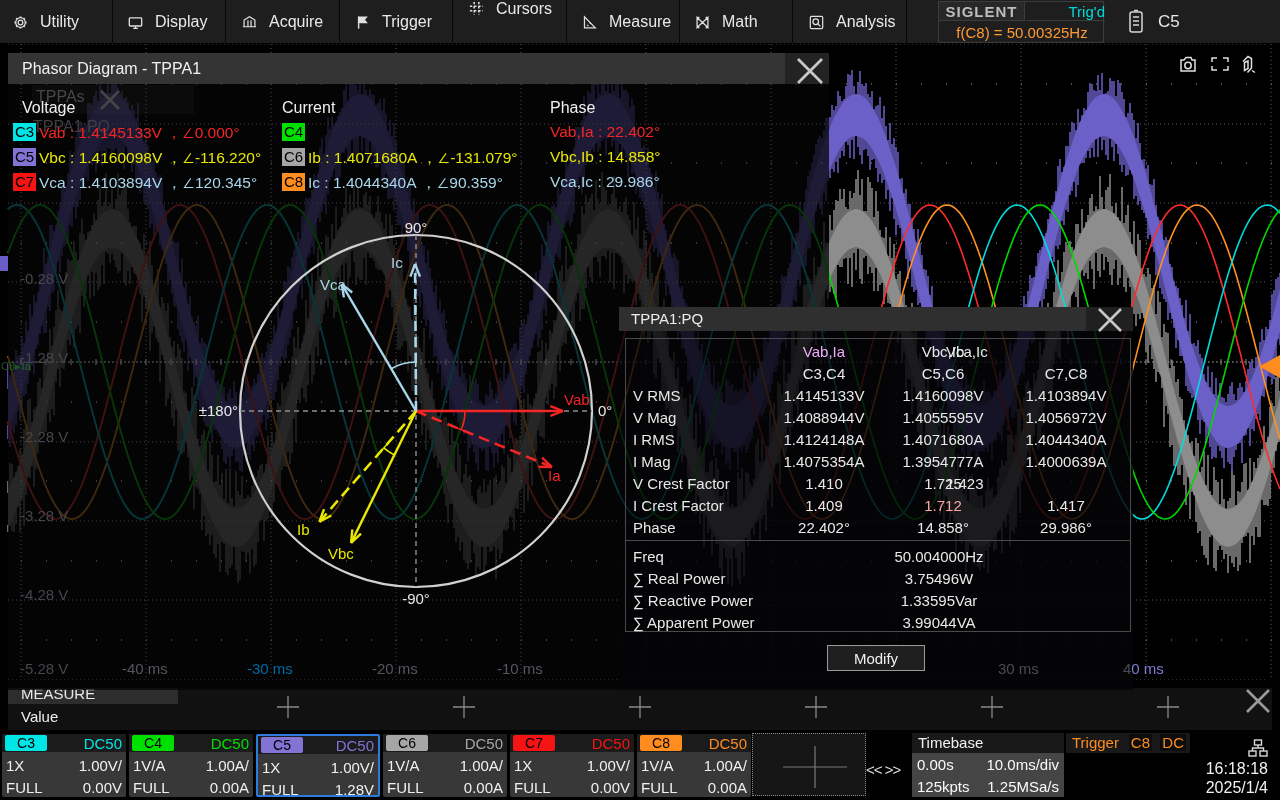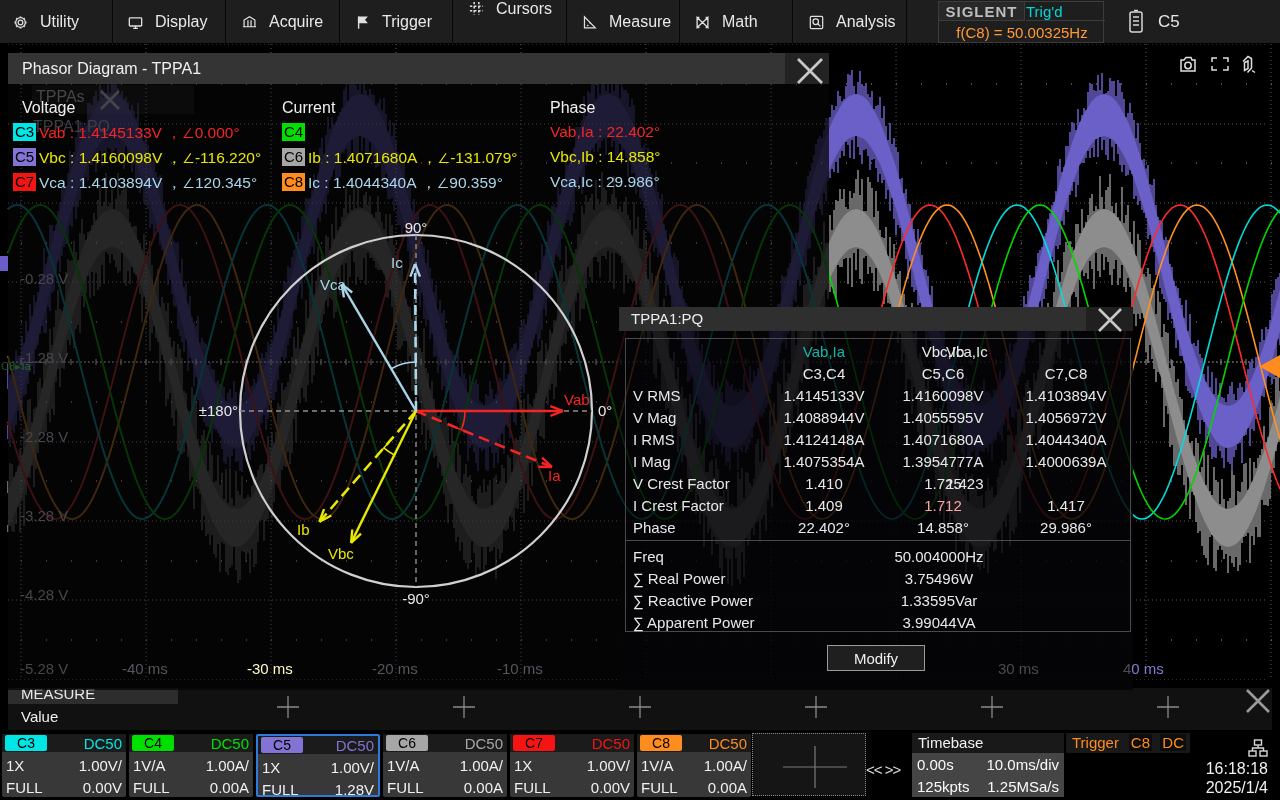--- a/index.html
+++ b/index.html
@@ -16,21 +16,21 @@
     <path d="M8,320V345M8,381V395M10,331V341M10,377V403M12,330V337M12,373V386M14,318V332M14,368V389M16,306V327M16,363V381M18,312V322M18,358V367M20,311V316M20,352V376M22,292V311M22,347V367M24,299V304M24,340V352M26,277V298M26,334V350M28,287V292M28,328V340M30,260V285M30,321V328M32,272V278M32,314V322M34,251V271M34,307V330M36,258V263M36,299V305M38,248V256M38,292V301M40,234V248M40,284V290M42,231V240M42,276V282M44,204V233M44,269V289M46,220V225M46,261V289M48,213V217M48,253V263M50,181V209M50,245V267M52,181V201M52,237V249M54,187V193M54,229V247M56,181V185M56,221V228M58,167V178M58,214V217M60,159V170M60,206V228M62,143V162M62,198V212M64,137V155M64,191V203M66,142V147M66,183V200M68,129V140M68,176V197M70,107V133M70,169V181M72,111V126M72,162V183M74,108V120M74,156V163M76,93V114M76,150V175M78,86V107M78,143V163M80,77V102M80,138V156M82,78V96M82,132V144M84,82V91M84,127V144M86,81V86M86,122V133M88,59V81M88,117V137M90,59V77M90,113V120M92,61V73M92,109V121M94,52V69M94,105V116M96,47V66M96,102V128M98,57V63M98,99V117M100,38V60M100,96V107M102,45V58M102,94V122M104,53V56M104,92V107M106,49V55M106,91V113M108,27V54M108,90V104M110,49V53M110,89V105M112,38V53M112,89V109M114,39V53M114,89V107M116,30V54M116,90V104M118,44V55M118,91V118M120,50V56M120,92V111M122,47V58M122,94V115M124,55V60M124,96V125M126,53V63M126,99V102M128,58V66M128,102V113M130,66V69M130,105V116M132,61V73M132,109V128M134,67V77M134,113V120M136,74V81M136,117V138M138,59V86M138,122V136M140,84V91M140,127V149M142,85V96M142,132V138M144,97V102M144,138V159M146,85V107M146,143V161M148,101V114M148,150V165M150,113V120M150,156V184M152,117V126M152,162V180M154,110V133M154,169V192M156,128V140M156,176V185M158,133V147M158,183V188M160,131V155M160,191V201M162,138V162M162,198V206M164,160V170M164,206V213M166,166V178M166,214V220M168,182V185M168,221V241M170,185V193M170,229V236M172,193V201M172,237V250M174,197V209M174,245V262M176,199V217M176,253V263M178,198V225M178,261V285M180,229V233M180,269V292M182,215V240M182,276V298M184,243V248M184,284V308M186,238V256M186,292V295M188,260V263M188,299V327M190,252V271M190,307V314M192,273V278M192,314V319M194,278V285M194,321V342M196,282V292M196,328V333M198,272V298M198,334V356M200,299V304M200,340V366M202,294V311M202,347V368M204,298V316M204,352V378M206,300V322M206,358V382M208,321V327M208,363V383M210,318V332M210,368V389M212,325V337M212,373V398M214,326V341M214,377V385M216,338V345M216,381V386M218,336V349M218,385V389M220,340V352M220,388V393M222,342V355M222,391V405M224,343V358M224,394V418M226,357V360M226,396V420M228,349V362M228,398V413M230,345V363M230,399V423M232,354V364M232,400V412M234,337V365M234,401V405M236,348V365M236,401V418M238,362V365M238,401V417M240,345V364M240,400V427M242,354V363M242,399V428M244,348V362M244,398V411M246,334V360M246,396V399M248,338V358M248,394V411M250,346V355M250,391V416M252,342V352M252,388V401M254,335V349M254,385V407M256,339V345M256,381V393M258,330V341M258,377V392M260,314V337M260,373V381M262,309V332M262,368V379M264,314V327M264,363V371M266,308V322M266,358V386M268,298V316M268,352V375M270,301V311M270,347V355M272,296V304M272,340V356M274,281V298M274,334V356M276,288V292M276,328V348M278,260V285M278,321V336M280,274V278M280,314V322M282,267V271M282,307V313M284,237V263M284,299V316M286,238V256M286,292V314M288,222V248M288,284V301M290,224V240M290,276V294M292,213V233M292,269V285M294,206V225M294,261V267M296,199V217M296,253V265M298,188V209M298,245V249M300,195V201M300,237V240M302,172V193M302,229V255M304,167V185M304,221V231M306,154V178M306,214V236M308,155V170M308,206V213M310,154V162M310,198V210M312,146V155M312,191V203M314,130V147M314,183V210M316,137V140M316,176V192M318,130V133M318,169V174M320,104V126M320,162V178M322,94V120M322,156V168M324,110V114M324,150V160M326,91V107M326,143V170M328,73V102M328,138V150M330,85V96M330,132V136M332,73V91M332,127V133M334,80V86M334,122V125M336,78V81M336,117V136M338,72V77M338,113V140M340,68V73M340,109V133M342,64V69M342,105V108M344,46V66M344,102V109M346,42V63M346,99V105M348,57V60M348,96V118M350,38V58M350,94V118M352,36V56M352,92V96M354,38V55M354,91V110M356,41V54M356,90V117M358,46V53M358,89V117M360,33V53M360,89V92M362,50V53M362,89V107M364,31V54M364,90V94M366,46V55M366,91V111M368,51V56M368,92V117M370,45V58M370,94V98M372,50V60M372,96V112M374,51V63M374,99V117M376,61V66M376,102V124M378,59V69M378,105V123M380,55V73M380,109V120M382,66V77M382,113V135M384,54V81M384,117V139M386,70V86M386,122V130M388,87V91M388,127V155M390,76V96M390,132V155M392,92V102M392,138V154M394,79V107M394,143V167M396,97V114M396,150V158M398,108V120M398,156V181M400,116V126M400,162V181M402,117V133M402,169V195M404,118V140M404,176V184M406,144V147M406,183V191M408,143V155M408,191V207M410,139V162M410,198V224M412,166V170M412,206V229M414,155V178M414,214V238M416,170V185M416,221V229M418,169V193M418,229V252M420,182V201M420,237V263M422,199V209M422,245V249M424,202V217M424,253V275M426,219V225M426,261V282M428,206V233M428,269V276M430,224V240M430,276V295M432,235V248M432,284V290M434,248V256M434,292V313M436,241V263M436,299V312M438,266V271M438,307V329M440,256V278M440,314V321M442,269V285M442,321V346M444,266V292M444,328V342M446,285V298M446,334V350M448,299V304M448,340V347M450,305V311M450,347V366M452,307V316M452,352V368M454,311V322M454,358V372M456,322V327M456,363V367M458,303V332M458,368V379M460,333V337M460,373V390M462,319V341M462,377V383M464,329V345M464,381V391M466,335V349M466,385V388M468,349V352M468,388V417M470,331V355M470,391V404M472,342V358M472,394V401M474,338V360M474,396V408M476,335V362M476,398V419M478,340V363M478,399V427M480,357V364M480,400V404M482,359V365M482,401V407M484,361V365M484,401V405M486,350V365M486,401V426M488,352V364M488,400V427M490,337V363M490,399V403M492,345V362M492,398V409M494,355V360M494,396V424M496,350V358M496,394V409M498,338V355M498,391V419M500,334V352M500,388V399M502,337V349M502,385V390M504,318V345M504,381V410M506,335V341M506,377V381M508,330V337M508,373V383M510,307V332M510,368V394M512,304V327M512,363V367M514,300V322M514,358V378M516,299V316M516,352V381M518,307V311M518,347V352M520,283V304M520,340V367M522,279V298M522,334V343M524,275V292M524,328V349M526,280V285M526,321V330M528,270V278M528,314V318M530,257V271M530,307V312M532,256V263M532,299V304M534,237V256M534,292V295M536,228V248M536,284V290M538,237V240M538,276V303M540,226V233M540,269V295M542,200V225M542,261V286M544,212V217M544,253V265M546,205V209M546,245V272M548,177V201M548,237V254M550,181V193M550,229V239M552,162V185M552,221V234M554,160V178M554,214V219M556,163V170M556,206V210M558,143V162M558,198V213M560,150V155M560,191V216M562,140V147M562,183V195M564,135V140M564,176V184M566,110V133M566,169V179M568,121V126M568,162V176M570,111V120M570,156V182M572,109V114M572,150V178M574,104V107M574,143V169M576,83V102M576,138V144M578,83V96M578,132V140M580,83V91M580,127V133M582,76V86M582,122V150M584,52V81M584,117V143M586,72V77M586,113V121M588,47V73M588,109V112M590,49V69M590,105V113M592,37V66M592,102V105M594,40V63M594,99V108M596,55V60M596,96V99M598,35V58M598,94V108M600,50V56M600,92V104M602,29V55M602,91V97M604,38V54M604,90V95M606,47V53M606,89V111M608,33V53M608,89V95M610,49V53M610,89V93M612,37V54M612,90V103M614,47V55M614,91V97M616,39V56M616,92V112M618,35V58M618,94V110M620,54V60M620,96V100M622,42V63M622,99V110M624,46V66M624,102V105M626,46V69M626,105V114M628,49V73M628,109V133M630,63V77M630,113V116M632,55V81M632,117V130M634,61V86M634,122V129M636,85V91M636,127V150M638,86V96M638,132V137M640,91V102M640,138V154M642,104V107M642,143V157M644,101V114M644,150V164M646,115V120M646,156V176M648,104V126M648,162V187M650,124V133M650,169V189M652,130V140M652,176V197M654,144V147M654,183V208M656,127V155M656,191V204M658,148V162M658,198V213M660,155V170M660,206V209M662,150V178M662,214V220M664,180V185M664,221V226M666,186V193M666,229V252M668,198V201M668,237V241M670,190V209M670,245V251M672,214V217M672,253V269M674,209V225M674,261V275M676,213V233M676,269V273M678,216V240M678,276V296M680,245V248M680,284V289M682,242V256M682,292V305M684,255V263M684,299V304M686,259V271M686,307V311M688,262V278M688,314V338M690,280V285M690,321V336M692,271V292M692,328V333M694,275V298M694,334V361M696,294V304M696,340V352M698,287V311M698,347V361M700,306V316M700,352V380M702,300V322M702,358V367M704,320V327M704,363V373M706,321V332M706,368V397M708,314V337M708,373V399M710,318V341M710,377V401M712,342V345M712,381V395M714,321V349M714,385V412M716,345V352M716,388V400M718,338V355M718,391V401M720,343V358M720,394V398M722,348V360M722,396V410M724,359V362M724,398V403M726,335V363M726,399V421M728,337V364M728,400V418M730,342V365M730,401V426M732,340V365M732,401V404M734,347V365M734,401V408M736,345V364M736,400V408M738,348V363M738,399V426M740,345V362M740,398V405M742,346V360M742,396V408M744,330V358M744,394V402M746,347V355M746,391V409M748,348V352M748,388V405M750,322V349M750,385V399M752,338V345M752,381V394M754,327V341M754,377V383M756,332V337M756,373V378M758,324V332M758,368V379M760,319V327M760,363V371M762,318V322M762,358V373M764,293V316M764,352V369M766,295V311M766,347V364M768,298V304M768,340V360M770,286V298M770,334V349M772,275V292M772,328V340M774,276V285M774,321V328M776,271V278M776,314V328M778,260V271M778,307V322M780,260V263M780,299V309M782,231V256M782,292V299M784,233V248M784,284V297M786,232V240M786,276V305M788,224V233M788,269V290M790,219V225M790,261V265M792,192V217M792,253V265M794,205V209M794,245V256M796,189V201M796,237V258M798,189V193M798,229V236M800,158V185M800,221V242M802,172V178M802,214V223M804,160V170M804,206V225M806,145V162M806,198V222M808,132V155M808,191V205M810,127V147M810,183V204M812,119V140M812,176V189M814,111V133M814,169V189M816,100V126M816,162V167M818,95V120M818,156V159M820,92V114M820,150V165M822,94V107M822,143V171M824,86V102M824,138V149M826,74V96M826,132V157M828,74V91M828,127V137M830,73V86M830,122V134M832,61V81M832,117V125M834,66V77M834,113V128M836,62V73M836,109V118M838,47V69M838,105V129M840,52V66M840,102V114M842,57V63M842,99V107M844,55V60M844,96V112M846,42V58M846,94V98M848,30V56M848,92V101M850,31V55M850,91V114M852,26V54M852,90V96M854,42V53M854,89V115M856,50V53M856,89V92M858,38V53M858,89V103M860,27V54M860,90V111M862,40V55M862,91V120M864,42V56M864,92V106M866,39V58M866,94V105M868,50V60M868,96V112M870,53V63M870,99V126M872,47V66M872,102V116M874,65V69M874,105V115M876,62V73M876,109V124M878,61V77M878,113V138M880,53V81M880,117V130M882,74V86M882,122V139M884,62V91M884,127V136M886,82V96M886,132V155M888,96V102M888,138V146M890,79V107M890,143V167M892,100V114M892,150V154M894,94V120M894,156V175M896,103V126M896,162V191M898,108V133M898,169V181M900,135V140M900,176V184M902,134V147M902,183V197M904,149V155M904,191V197M906,145V162M906,198V215M908,160V170M908,206V235M910,160V178M910,214V217M912,174V185M912,221V243M914,185V193M914,229V248M916,198V201M916,237V246M918,185V209M918,245V261M920,199V217M920,253V259M922,211V225M922,261V276M924,225V233M924,269V286M926,226V240M926,276V305M928,232V248M928,284V295M930,251V256M930,292V297M932,242V263M932,299V304M934,266V271M934,307V312M936,264V278M936,314V337M938,268V285M938,321V343M940,288V292M940,328V331M942,277V298M942,334V343M944,285V304M944,340V350M946,305V311M946,347V354M948,312V316M948,352V378M950,306V322M950,358V368M952,315V327M952,363V374M954,329V332M954,368V394M956,321V337M956,373V401M958,329V341M958,377V394M960,338V345M960,381V385M962,322V349M962,385V409M964,344V352M964,388V414M966,332V355M966,391V400M968,341V358M968,394V422M970,347V360M970,396V423M972,355V362M972,398V408M974,343V363M974,399V406M976,356V364M976,400V425M978,352V365M978,401V423M980,358V365M980,401V407M982,355V365M982,401V407M984,336V364M984,400V408M986,348V363M986,399V404M988,347V362M988,398V408M990,349V360M990,396V400M992,353V358M992,394V417M994,346V355M994,391V398M996,346V352M996,388V396M998,342V349M998,385V388M1000,327V345M1000,381V391M1002,336V341M1002,377V397M1004,333V337M1004,373V381M1006,309V332M1006,368V373M1008,315V327M1008,363V387M1010,299V322M1010,358V363M1012,307V316M1012,352V373M1014,300V311M1014,347V374M1016,298V304M1016,340V368M1018,284V298M1018,334V341M1020,279V292M1020,328V332M1022,265V285M1022,321V328M1024,252V278M1024,314V330M1026,260V271M1026,307V314M1028,247V263M1028,299V306M1030,231V256M1030,292V296M1032,234V248M1032,284V299M1034,233V240M1034,276V298M1036,222V233M1036,269V287M1038,209V225M1038,261V269M1040,206V217M1040,253V257M1042,203V209M1042,245V269M1044,192V201M1044,237V255M1046,189V193M1046,229V245M1048,175V185M1048,221V235M1050,169V178M1050,214V217M1052,161V170M1052,206V213M1054,158V162M1054,198V218M1056,147V155M1056,191V202M1058,122V147M1058,183V205M1060,115V140M1060,176V201M1062,128V133M1062,169V177M1064,123V126M1064,162V181M1066,102V120M1066,156V166M1068,102V114M1068,150V168M1070,88V107M1070,143V151M1072,78V102M1072,138V147M1074,79V96M1074,132V138M1076,86V91M1076,127V153M1078,65V86M1078,122V141M1080,78V81M1080,117V120M1082,71V77M1082,113V119M1084,64V73M1084,109V119M1086,66V69M1086,105V114M1088,48V66M1088,102V107M1090,39V63M1090,99V114M1092,40V60M1092,96V104M1094,46V58M1094,94V113M1096,47V56M1096,92V95M1098,31V55M1098,91V113M1100,46V54M1100,90V93M1102,29V53M1102,89V106M1104,50V53M1104,89V96M1106,49V53M1106,89V111M1108,47V54M1108,90V116M1110,34V55M1110,91V95M1112,37V56M1112,92V103M1114,37V58M1114,94V117M1116,52V60M1116,96V100M1118,36V63M1118,99V110M1120,39V66M1120,102V121M1122,48V69M1122,105V128M1124,55V73M1124,109V121M1126,73V77M1126,113V132M1128,69V81M1128,117V131M1130,59V86M1130,122V126M1132,69V91M1132,127V130M1134,76V96M1134,132V155M1136,94V102M1136,138V152M1138,79V107M1138,143V161M1140,99V114M1140,150V157M1142,116V120M1142,156V166M1144,115V126M1144,162V169M1146,125V133M1146,169V174M1148,121V140M1148,176V195M1150,140V147M1150,183V191M1152,141V155M1152,191V203M1154,135V162M1154,198V208M1156,161V170M1156,206V231M1158,173V178M1158,214V229M1160,176V185M1160,221V244M1162,178V193M1162,229V250M1164,196V201M1164,237V255M1166,193V209M1166,245V258M1168,196V217M1168,253V276M1170,220V225M1170,261V269M1172,223V233M1172,269V275M1174,237V240M1174,276V284M1176,242V248M1176,284V304M1178,244V256M1178,292V296M1180,254V263M1180,299V312M1182,261V271M1182,307V312M1184,274V278M1184,314V317M1186,256V285M1186,321V342M1188,287V292M1188,328V347M1190,270V298M1190,334V349M1192,300V304M1192,340V354M1194,299V311M1194,347V353M1196,302V316M1196,352V356M1198,296V322M1198,358V376M1200,310V327M1200,363V390M1202,314V332M1202,368V376M1204,330V337M1204,373V378M1206,338V341M1206,377V399M1208,322V345M1208,381V390M1210,343V349M1210,385V403M1212,328V352M1212,388V415M1214,350V355M1214,391V413M1216,334V358M1216,394V414M1218,351V360M1218,396V402M1220,339V362M1220,398V407M1222,353V363M1222,399V414M1224,354V364M1224,400V424M1226,358V365M1226,401V404M1228,350V365M1228,401V418M1230,342V365M1230,401V420M1232,338V364M1232,400V427M1234,350V363M1234,399V413M1236,356V362M1236,398V406M1238,344V360M1238,396V400M1240,339V358M1240,394V399M1242,343V355M1242,391V419M1244,348V352M1244,388V392M1246,337V349M1246,385V391M1248,325V345M1248,381V384M1250,318V341M1250,377V402M1252,315V337M1252,373V385M1254,324V332M1254,368V387M1256,313V327M1256,363V375M1258,313V322M1258,358V370M1260,298V316M1260,352V376M1262,285V311M1262,347V352M1264,296V304M1264,340V353M1266,283V298M1266,334V344M1268,285V292M1268,328V332M1270,276V285M1270,321V333M1272,250V278M1272,314V340M1274,246V271M1274,307V335M1276,235V263M1276,299V316M1278,233V256M1278,292V295M1280,229V248M1280,284V301" stroke="#5a50a6" stroke-width="1.8" fill="none"></path>
     <path d="M8,342 L12,334 L16,324 L20,313 L24,301 L28,289 L32,275 L36,260 L40,245 L44,230 L48,214 L52,198 L56,182 L60,167 L64,152 L68,137 L72,123 L76,111 L80,99 L84,88 L88,78 L92,70 L96,63 L100,57 L104,53 L108,51 L112,50 L116,51 L120,53 L124,57 L128,63 L132,70 L136,78 L140,88 L144,99 L148,111 L152,123 L156,137 L160,152 L164,167 L168,182 L172,198 L176,214 L180,230 L184,245 L188,260 L192,275 L196,289 L200,301 L204,313 L208,324 L212,334 L216,342 L220,349 L224,355 L228,359 L232,361 L236,362 L240,361 L244,359 L248,355 L252,349 L256,342 L260,334 L264,324 L268,313 L272,301 L276,289 L280,275 L284,260 L288,245 L292,230 L296,214 L300,198 L304,182 L308,167 L312,152 L316,137 L320,123 L324,111 L328,99 L332,88 L336,78 L340,70 L344,63 L348,57 L352,53 L356,51 L360,50 L364,51 L368,53 L372,57 L376,63 L380,70 L384,78 L388,88 L392,99 L396,111 L400,123 L404,137 L408,152 L412,167 L416,182 L420,198 L424,214 L428,230 L432,245 L436,260 L440,275 L444,289 L448,301 L452,313 L456,324 L460,334 L464,342 L468,349 L472,355 L476,359 L480,361 L484,362 L488,361 L492,359 L496,355 L500,349 L504,342 L508,334 L512,324 L516,313 L520,301 L524,289 L528,275 L532,260 L536,245 L540,230 L544,214 L548,198 L552,182 L556,167 L560,152 L564,137 L568,123 L572,111 L576,99 L580,88 L584,78 L588,70 L592,63 L596,57 L600,53 L604,51 L608,50 L612,51 L616,53 L620,57 L624,63 L628,70 L632,78 L636,88 L640,99 L644,111 L648,123 L652,137 L656,152 L660,167 L664,182 L668,198 L672,214 L676,230 L680,245 L684,260 L688,275 L692,289 L696,301 L700,313 L704,324 L708,334 L712,342 L716,349 L720,355 L724,359 L728,361 L732,362 L736,361 L740,359 L744,355 L748,349 L752,342 L756,334 L760,324 L764,313 L768,301 L772,289 L776,275 L780,260 L784,245 L788,230 L792,214 L796,198 L800,182 L804,167 L808,152 L812,137 L816,123 L820,111 L824,99 L828,88 L832,78 L836,70 L840,63 L844,57 L848,53 L852,51 L856,50 L860,51 L864,53 L868,57 L872,63 L876,70 L880,78 L884,88 L888,99 L892,111 L896,123 L900,137 L904,152 L908,167 L912,182 L916,198 L920,214 L924,230 L928,245 L932,260 L936,275 L940,289 L944,301 L948,313 L952,324 L956,334 L960,342 L964,349 L968,355 L972,359 L976,361 L980,362 L984,361 L988,359 L992,355 L996,349 L1000,342 L1004,334 L1008,324 L1012,313 L1016,301 L1020,289 L1024,275 L1028,260 L1032,245 L1036,230 L1040,214 L1044,198 L1048,182 L1052,167 L1056,152 L1060,137 L1064,123 L1068,111 L1072,99 L1076,88 L1080,78 L1084,70 L1088,63 L1092,57 L1096,53 L1100,51 L1104,50 L1108,51 L1112,53 L1116,57 L1120,63 L1124,70 L1128,78 L1132,88 L1136,99 L1140,111 L1144,123 L1148,137 L1152,152 L1156,167 L1160,182 L1164,198 L1168,214 L1172,230 L1176,245 L1180,260 L1184,275 L1188,289 L1192,301 L1196,313 L1200,324 L1204,334 L1208,342 L1212,349 L1216,355 L1220,359 L1224,361 L1228,362 L1232,361 L1236,359 L1240,355 L1244,349 L1248,342 L1252,334 L1256,324 L1260,313 L1264,301 L1268,289 L1272,275 L1276,260 L1280,245 L1280,287 L1276,302 L1272,317 L1268,331 L1264,343 L1260,355 L1256,366 L1252,376 L1248,384 L1244,391 L1240,397 L1236,401 L1232,403 L1228,404 L1224,403 L1220,401 L1216,397 L1212,391 L1208,384 L1204,376 L1200,366 L1196,355 L1192,343 L1188,331 L1184,317 L1180,302 L1176,287 L1172,272 L1168,256 L1164,240 L1160,224 L1156,209 L1152,194 L1148,179 L1144,165 L1140,153 L1136,141 L1132,130 L1128,120 L1124,112 L1120,105 L1116,99 L1112,95 L1108,93 L1104,92 L1100,93 L1096,95 L1092,99 L1088,105 L1084,112 L1080,120 L1076,130 L1072,141 L1068,153 L1064,165 L1060,179 L1056,194 L1052,209 L1048,224 L1044,240 L1040,256 L1036,272 L1032,287 L1028,302 L1024,317 L1020,331 L1016,343 L1012,355 L1008,366 L1004,376 L1000,384 L996,391 L992,397 L988,401 L984,403 L980,404 L976,403 L972,401 L968,397 L964,391 L960,384 L956,376 L952,366 L948,355 L944,343 L940,331 L936,317 L932,302 L928,287 L924,272 L920,256 L916,240 L912,224 L908,209 L904,194 L900,179 L896,165 L892,153 L888,141 L884,130 L880,120 L876,112 L872,105 L868,99 L864,95 L860,93 L856,92 L852,93 L848,95 L844,99 L840,105 L836,112 L832,120 L828,130 L824,141 L820,153 L816,165 L812,179 L808,194 L804,209 L800,224 L796,240 L792,256 L788,272 L784,287 L780,302 L776,317 L772,331 L768,343 L764,355 L760,366 L756,376 L752,384 L748,391 L744,397 L740,401 L736,403 L732,404 L728,403 L724,401 L720,397 L716,391 L712,384 L708,376 L704,366 L700,355 L696,343 L692,331 L688,317 L684,302 L680,287 L676,272 L672,256 L668,240 L664,224 L660,209 L656,194 L652,179 L648,165 L644,153 L640,141 L636,130 L632,120 L628,112 L624,105 L620,99 L616,95 L612,93 L608,92 L604,93 L600,95 L596,99 L592,105 L588,112 L584,120 L580,130 L576,141 L572,153 L568,165 L564,179 L560,194 L556,209 L552,224 L548,240 L544,256 L540,272 L536,287 L532,302 L528,317 L524,331 L520,343 L516,355 L512,366 L508,376 L504,384 L500,391 L496,397 L492,401 L488,403 L484,404 L480,403 L476,401 L472,397 L468,391 L464,384 L460,376 L456,366 L452,355 L448,343 L444,331 L440,317 L436,302 L432,287 L428,272 L424,256 L420,240 L416,224 L412,209 L408,194 L404,179 L400,165 L396,153 L392,141 L388,130 L384,120 L380,112 L376,105 L372,99 L368,95 L364,93 L360,92 L356,93 L352,95 L348,99 L344,105 L340,112 L336,120 L332,130 L328,141 L324,153 L320,165 L316,179 L312,194 L308,209 L304,224 L300,240 L296,256 L292,272 L288,287 L284,302 L280,317 L276,331 L272,343 L268,355 L264,366 L260,376 L256,384 L252,391 L248,397 L244,401 L240,403 L236,404 L232,403 L228,401 L224,397 L220,391 L216,384 L212,376 L208,366 L204,355 L200,343 L196,331 L192,317 L188,302 L184,287 L180,272 L176,256 L172,240 L168,224 L164,209 L160,194 L156,179 L152,165 L148,153 L144,141 L140,130 L136,120 L132,112 L128,105 L124,99 L120,95 L116,93 L112,92 L108,93 L104,95 L100,99 L96,105 L92,112 L88,120 L84,130 L80,141 L76,153 L72,165 L68,179 L64,194 L60,209 L56,224 L52,240 L48,256 L44,272 L40,287 L36,302 L32,317 L28,331 L24,343 L20,355 L16,366 L12,376 L8,384Z" fill="#6b5fc8"></path>
     <path d="M8,377.6 L11,388.4 L14,398.8 L17,408.7 L20,418.1 L23,426.9 L26,435.1 L29,442.7 L32,449.5 L35,455.6 L38,460.9 L41,465.4 L44,469.0 L47,471.8 L50,473.8 L53,474.8 L56,475.0 L59,474.2 L62,472.6 L65,470.1 L68,466.7 L71,462.5 L74,457.4 L77,451.6 L80,445.0 L83,437.7 L86,429.7 L89,421.1 L92,411.9 L95,402.1 L98,391.9 L101,381.3 L104,370.3 L107,359.0 L110,347.4 L113,335.7 L116,323.9 L119,312.1 L122,300.3 L125,288.6 L128,277.0 L131,265.7 L134,254.7 L137,244.1 L140,233.9 L143,224.1 L146,214.9 L149,206.3 L152,198.3 L155,191.0 L158,184.4 L161,178.6 L164,173.5 L167,169.3 L170,165.9 L173,163.4 L176,161.8 L179,161.0 L182,161.2 L185,162.2 L188,164.2 L191,167.0 L194,170.6 L197,175.1 L200,180.4 L203,186.5 L206,193.3 L209,200.9 L212,209.1 L215,217.9 L218,227.3 L221,237.2 L224,247.6 L227,258.4 L230,269.5 L233,280.9 L236,292.5 L239,304.2 L242,316.0 L245,327.9 L248,339.6 L251,351.3 L254,362.7 L257,374.0 L260,384.8 L263,395.4 L266,405.4 L269,415.0 L272,424.0 L275,432.4 L278,440.2 L281,447.3 L284,453.6 L287,459.2 L290,464.0 L293,467.9 L296,471.0 L299,473.2 L302,474.6 L305,475.0 L308,474.6 L311,473.2 L314,471.0 L317,467.9 L320,464.0 L323,459.2 L326,453.6 L329,447.3 L332,440.2 L335,432.4 L338,424.0 L341,415.0 L344,405.4 L347,395.4 L350,384.8 L353,374.0 L356,362.7 L359,351.3 L362,339.6 L365,327.9 L368,316.0 L371,304.2 L374,292.5 L377,280.9 L380,269.5 L383,258.4 L386,247.6 L389,237.2 L392,227.3 L395,217.9 L398,209.1 L401,200.9 L404,193.3 L407,186.5 L410,180.4 L413,175.1 L416,170.6 L419,167.0 L422,164.2 L425,162.2 L428,161.2 L431,161.0 L434,161.8 L437,163.4 L440,165.9 L443,169.3 L446,173.5 L449,178.6 L452,184.4 L455,191.0 L458,198.3 L461,206.3 L464,214.9 L467,224.1 L470,233.9 L473,244.1 L476,254.7 L479,265.7 L482,277.0 L485,288.6 L488,300.3 L491,312.1 L494,323.9 L497,335.7 L500,347.4 L503,359.0 L506,370.3 L509,381.3 L512,391.9 L515,402.1 L518,411.9 L521,421.1 L524,429.7 L527,437.7 L530,445.0 L533,451.6 L536,457.4 L539,462.5 L542,466.7 L545,470.1 L548,472.6 L551,474.2 L554,475.0 L557,474.8 L560,473.8 L563,471.8 L566,469.0 L569,465.4 L572,460.9 L575,455.6 L578,449.5 L581,442.7 L584,435.1 L587,426.9 L590,418.1 L593,408.7 L596,398.8 L599,388.4 L602,377.6 L605,366.5 L608,355.1 L611,343.5 L614,331.8 L617,320.0 L620,308.1 L623,296.4 L626,284.7 L629,273.3 L632,262.0 L635,251.2 L638,240.6 L641,230.6 L644,221.0 L647,212.0 L650,203.6 L653,195.8 L656,188.7 L659,182.4 L662,176.8 L665,172.0 L668,168.1 L671,165.0 L674,162.8 L677,161.4 L680,161.0 L683,161.4 L686,162.8 L689,165.0 L692,168.1 L695,172.0 L698,176.8 L701,182.4 L704,188.7 L707,195.8 L710,203.6 L713,212.0 L716,221.0 L719,230.6 L722,240.6 L725,251.2 L728,262.0 L731,273.3 L734,284.7 L737,296.4 L740,308.1 L743,320.0 L746,331.8 L749,343.5 L752,355.1 L755,366.5 L758,377.6 L761,388.4 L764,398.8 L767,408.7 L770,418.1 L773,426.9 L776,435.1 L779,442.7 L782,449.5 L785,455.6 L788,460.9 L791,465.4 L794,469.0 L797,471.8 L800,473.8 L803,474.8 L806,475.0 L809,474.2 L812,472.6 L815,470.1 L818,466.7 L821,462.5 L824,457.4 L827,451.6 L830,445.0 L833,437.7 L836,429.7 L839,421.1 L842,411.9 L845,402.1 L848,391.9 L851,381.3 L854,370.3 L857,359.0 L860,347.4 L863,335.7 L866,323.9 L869,312.1 L872,300.3 L875,288.6 L878,277.0 L881,265.7 L884,254.7 L887,244.1 L890,233.9 L893,224.1 L896,214.9 L899,206.3 L902,198.3 L905,191.0 L908,184.4 L911,178.6 L914,173.5 L917,169.3 L920,165.9 L923,163.4 L926,161.8 L929,161.0 L932,161.2 L935,162.2 L938,164.2 L941,167.0 L944,170.6 L947,175.1 L950,180.4 L953,186.5 L956,193.3 L959,200.9 L962,209.1 L965,217.9 L968,227.3 L971,237.2 L974,247.6 L977,258.4 L980,269.5 L983,280.9 L986,292.5 L989,304.2 L992,316.0 L995,327.9 L998,339.6 L1001,351.3 L1004,362.7 L1007,374.0 L1010,384.8 L1013,395.4 L1016,405.4 L1019,415.0 L1022,424.0 L1025,432.4 L1028,440.2 L1031,447.3 L1034,453.6 L1037,459.2 L1040,464.0 L1043,467.9 L1046,471.0 L1049,473.2 L1052,474.6 L1055,475.0 L1058,474.6 L1061,473.2 L1064,471.0 L1067,467.9 L1070,464.0 L1073,459.2 L1076,453.6 L1079,447.3 L1082,440.2 L1085,432.4 L1088,424.0 L1091,415.0 L1094,405.4 L1097,395.4 L1100,384.8 L1103,374.0 L1106,362.7 L1109,351.3 L1112,339.6 L1115,327.9 L1118,316.0 L1121,304.2 L1124,292.5 L1127,280.9 L1130,269.5 L1133,258.4 L1136,247.6 L1139,237.2 L1142,227.3 L1145,217.9 L1148,209.1 L1151,200.9 L1154,193.3 L1157,186.5 L1160,180.4 L1163,175.1 L1166,170.6 L1169,167.0 L1172,164.2 L1175,162.2 L1178,161.2 L1181,161.0 L1184,161.8 L1187,163.4 L1190,165.9 L1193,169.3 L1196,173.5 L1199,178.6 L1202,184.4 L1205,191.0 L1208,198.3 L1211,206.3 L1214,214.9 L1217,224.1 L1220,233.9 L1223,244.1 L1226,254.7 L1229,265.7 L1232,277.0 L1235,288.6 L1238,300.3 L1241,312.1 L1244,323.9 L1247,335.7 L1250,347.4 L1253,359.0 L1256,370.3 L1259,381.3 L1262,391.9 L1265,402.1 L1268,411.9 L1271,421.1 L1274,429.7 L1277,437.7 L1280,445.0" fill="none" stroke="#ff2b2b" stroke-width="1.6"></path>
     <path d="M8,312.1 L11,323.9 L14,335.7 L17,347.4 L20,359.0 L23,370.3 L26,381.3 L29,391.9 L32,402.1 L35,411.9 L38,421.1 L41,429.7 L44,437.7 L47,445.0 L50,451.6 L53,457.4 L56,462.5 L59,466.7 L62,470.1 L65,472.6 L68,474.2 L71,475.0 L74,474.8 L77,473.8 L80,471.8 L83,469.0 L86,465.4 L89,460.9 L92,455.6 L95,449.5 L98,442.7 L101,435.1 L104,426.9 L107,418.1 L110,408.7 L113,398.8 L116,388.4 L119,377.6 L122,366.5 L125,355.1 L128,343.5 L131,331.8 L134,320.0 L137,308.1 L140,296.4 L143,284.7 L146,273.3 L149,262.0 L152,251.2 L155,240.6 L158,230.6 L161,221.0 L164,212.0 L167,203.6 L170,195.8 L173,188.7 L176,182.4 L179,176.8 L182,172.0 L185,168.1 L188,165.0 L191,162.8 L194,161.4 L197,161.0 L200,161.4 L203,162.8 L206,165.0 L209,168.1 L212,172.0 L215,176.8 L218,182.4 L221,188.7 L224,195.8 L227,203.6 L230,212.0 L233,221.0 L236,230.6 L239,240.6 L242,251.2 L245,262.0 L248,273.3 L251,284.7 L254,296.4 L257,308.1 L260,320.0 L263,331.8 L266,343.5 L269,355.1 L272,366.5 L275,377.6 L278,388.4 L281,398.8 L284,408.7 L287,418.1 L290,426.9 L293,435.1 L296,442.7 L299,449.5 L302,455.6 L305,460.9 L308,465.4 L311,469.0 L314,471.8 L317,473.8 L320,474.8 L323,475.0 L326,474.2 L329,472.6 L332,470.1 L335,466.7 L338,462.5 L341,457.4 L344,451.6 L347,445.0 L350,437.7 L353,429.7 L356,421.1 L359,411.9 L362,402.1 L365,391.9 L368,381.3 L371,370.3 L374,359.0 L377,347.4 L380,335.7 L383,323.9 L386,312.1 L389,300.3 L392,288.6 L395,277.0 L398,265.7 L401,254.7 L404,244.1 L407,233.9 L410,224.1 L413,214.9 L416,206.3 L419,198.3 L422,191.0 L425,184.4 L428,178.6 L431,173.5 L434,169.3 L437,165.9 L440,163.4 L443,161.8 L446,161.0 L449,161.2 L452,162.2 L455,164.2 L458,167.0 L461,170.6 L464,175.1 L467,180.4 L470,186.5 L473,193.3 L476,200.9 L479,209.1 L482,217.9 L485,227.3 L488,237.2 L491,247.6 L494,258.4 L497,269.5 L500,280.9 L503,292.5 L506,304.2 L509,316.0 L512,327.9 L515,339.6 L518,351.3 L521,362.7 L524,374.0 L527,384.8 L530,395.4 L533,405.4 L536,415.0 L539,424.0 L542,432.4 L545,440.2 L548,447.3 L551,453.6 L554,459.2 L557,464.0 L560,467.9 L563,471.0 L566,473.2 L569,474.6 L572,475.0 L575,474.6 L578,473.2 L581,471.0 L584,467.9 L587,464.0 L590,459.2 L593,453.6 L596,447.3 L599,440.2 L602,432.4 L605,424.0 L608,415.0 L611,405.4 L614,395.4 L617,384.8 L620,374.0 L623,362.7 L626,351.3 L629,339.6 L632,327.9 L635,316.0 L638,304.2 L641,292.5 L644,280.9 L647,269.5 L650,258.4 L653,247.6 L656,237.2 L659,227.3 L662,217.9 L665,209.1 L668,200.9 L671,193.3 L674,186.5 L677,180.4 L680,175.1 L683,170.6 L686,167.0 L689,164.2 L692,162.2 L695,161.2 L698,161.0 L701,161.8 L704,163.4 L707,165.9 L710,169.3 L713,173.5 L716,178.6 L719,184.4 L722,191.0 L725,198.3 L728,206.3 L731,214.9 L734,224.1 L737,233.9 L740,244.1 L743,254.7 L746,265.7 L749,277.0 L752,288.6 L755,300.3 L758,312.1 L761,323.9 L764,335.7 L767,347.4 L770,359.0 L773,370.3 L776,381.3 L779,391.9 L782,402.1 L785,411.9 L788,421.1 L791,429.7 L794,437.7 L797,445.0 L800,451.6 L803,457.4 L806,462.5 L809,466.7 L812,470.1 L815,472.6 L818,474.2 L821,475.0 L824,474.8 L827,473.8 L830,471.8 L833,469.0 L836,465.4 L839,460.9 L842,455.6 L845,449.5 L848,442.7 L851,435.1 L854,426.9 L857,418.1 L860,408.7 L863,398.8 L866,388.4 L869,377.6 L872,366.5 L875,355.1 L878,343.5 L881,331.8 L884,320.0 L887,308.1 L890,296.4 L893,284.7 L896,273.3 L899,262.0 L902,251.2 L905,240.6 L908,230.6 L911,221.0 L914,212.0 L917,203.6 L920,195.8 L923,188.7 L926,182.4 L929,176.8 L932,172.0 L935,168.1 L938,165.0 L941,162.8 L944,161.4 L947,161.0 L950,161.4 L953,162.8 L956,165.0 L959,168.1 L962,172.0 L965,176.8 L968,182.4 L971,188.7 L974,195.8 L977,203.6 L980,212.0 L983,221.0 L986,230.6 L989,240.6 L992,251.2 L995,262.0 L998,273.3 L1001,284.7 L1004,296.4 L1007,308.1 L1010,320.0 L1013,331.8 L1016,343.5 L1019,355.1 L1022,366.5 L1025,377.6 L1028,388.4 L1031,398.8 L1034,408.7 L1037,418.1 L1040,426.9 L1043,435.1 L1046,442.7 L1049,449.5 L1052,455.6 L1055,460.9 L1058,465.4 L1061,469.0 L1064,471.8 L1067,473.8 L1070,474.8 L1073,475.0 L1076,474.2 L1079,472.6 L1082,470.1 L1085,466.7 L1088,462.5 L1091,457.4 L1094,451.6 L1097,445.0 L1100,437.7 L1103,429.7 L1106,421.1 L1109,411.9 L1112,402.1 L1115,391.9 L1118,381.3 L1121,370.3 L1124,359.0 L1127,347.4 L1130,335.7 L1133,323.9 L1136,312.1 L1139,300.3 L1142,288.6 L1145,277.0 L1148,265.7 L1151,254.7 L1154,244.1 L1157,233.9 L1160,224.1 L1163,214.9 L1166,206.3 L1169,198.3 L1172,191.0 L1175,184.4 L1178,178.6 L1181,173.5 L1184,169.3 L1187,165.9 L1190,163.4 L1193,161.8 L1196,161.0 L1199,161.2 L1202,162.2 L1205,164.2 L1208,167.0 L1211,170.6 L1214,175.1 L1217,180.4 L1220,186.5 L1223,193.3 L1226,200.9 L1229,209.1 L1232,217.9 L1235,227.3 L1238,237.2 L1241,247.6 L1244,258.4 L1247,269.5 L1250,280.9 L1253,292.5 L1256,304.2 L1259,316.0 L1262,327.9 L1265,339.6 L1268,351.3 L1271,362.7 L1274,374.0 L1277,384.8 L1280,395.4" fill="none" stroke="#ff9122" stroke-width="1.6"></path>
     <path d="M8,165.0 L11,162.8 L14,161.4 L17,161.0 L20,161.4 L23,162.8 L26,165.0 L29,168.1 L32,172.0 L35,176.8 L38,182.4 L41,188.7 L44,195.8 L47,203.6 L50,212.0 L53,221.0 L56,230.6 L59,240.6 L62,251.2 L65,262.0 L68,273.3 L71,284.7 L74,296.4 L77,308.1 L80,320.0 L83,331.8 L86,343.5 L89,355.1 L92,366.5 L95,377.6 L98,388.4 L101,398.8 L104,408.7 L107,418.1 L110,426.9 L113,435.1 L116,442.7 L119,449.5 L122,455.6 L125,460.9 L128,465.4 L131,469.0 L134,471.8 L137,473.8 L140,474.8 L143,475.0 L146,474.2 L149,472.6 L152,470.1 L155,466.7 L158,462.5 L161,457.4 L164,451.6 L167,445.0 L170,437.7 L173,429.7 L176,421.1 L179,411.9 L182,402.1 L185,391.9 L188,381.3 L191,370.3 L194,359.0 L197,347.4 L200,335.7 L203,323.9 L206,312.1 L209,300.3 L212,288.6 L215,277.0 L218,265.7 L221,254.7 L224,244.1 L227,233.9 L230,224.1 L233,214.9 L236,206.3 L239,198.3 L242,191.0 L245,184.4 L248,178.6 L251,173.5 L254,169.3 L257,165.9 L260,163.4 L263,161.8 L266,161.0 L269,161.2 L272,162.2 L275,164.2 L278,167.0 L281,170.6 L284,175.1 L287,180.4 L290,186.5 L293,193.3 L296,200.9 L299,209.1 L302,217.9 L305,227.3 L308,237.2 L311,247.6 L314,258.4 L317,269.5 L320,280.9 L323,292.5 L326,304.2 L329,316.0 L332,327.9 L335,339.6 L338,351.3 L341,362.7 L344,374.0 L347,384.8 L350,395.4 L353,405.4 L356,415.0 L359,424.0 L362,432.4 L365,440.2 L368,447.3 L371,453.6 L374,459.2 L377,464.0 L380,467.9 L383,471.0 L386,473.2 L389,474.6 L392,475.0 L395,474.6 L398,473.2 L401,471.0 L404,467.9 L407,464.0 L410,459.2 L413,453.6 L416,447.3 L419,440.2 L422,432.4 L425,424.0 L428,415.0 L431,405.4 L434,395.4 L437,384.8 L440,374.0 L443,362.7 L446,351.3 L449,339.6 L452,327.9 L455,316.0 L458,304.2 L461,292.5 L464,280.9 L467,269.5 L470,258.4 L473,247.6 L476,237.2 L479,227.3 L482,217.9 L485,209.1 L488,200.9 L491,193.3 L494,186.5 L497,180.4 L500,175.1 L503,170.6 L506,167.0 L509,164.2 L512,162.2 L515,161.2 L518,161.0 L521,161.8 L524,163.4 L527,165.9 L530,169.3 L533,173.5 L536,178.6 L539,184.4 L542,191.0 L545,198.3 L548,206.3 L551,214.9 L554,224.1 L557,233.9 L560,244.1 L563,254.7 L566,265.7 L569,277.0 L572,288.6 L575,300.3 L578,312.1 L581,323.9 L584,335.7 L587,347.4 L590,359.0 L593,370.3 L596,381.3 L599,391.9 L602,402.1 L605,411.9 L608,421.1 L611,429.7 L614,437.7 L617,445.0 L620,451.6 L623,457.4 L626,462.5 L629,466.7 L632,470.1 L635,472.6 L638,474.2 L641,475.0 L644,474.8 L647,473.8 L650,471.8 L653,469.0 L656,465.4 L659,460.9 L662,455.6 L665,449.5 L668,442.7 L671,435.1 L674,426.9 L677,418.1 L680,408.7 L683,398.8 L686,388.4 L689,377.6 L692,366.5 L695,355.1 L698,343.5 L701,331.8 L704,320.0 L707,308.1 L710,296.4 L713,284.7 L716,273.3 L719,262.0 L722,251.2 L725,240.6 L728,230.6 L731,221.0 L734,212.0 L737,203.6 L740,195.8 L743,188.7 L746,182.4 L749,176.8 L752,172.0 L755,168.1 L758,165.0 L761,162.8 L764,161.4 L767,161.0 L770,161.4 L773,162.8 L776,165.0 L779,168.1 L782,172.0 L785,176.8 L788,182.4 L791,188.7 L794,195.8 L797,203.6 L800,212.0 L803,221.0 L806,230.6 L809,240.6 L812,251.2 L815,262.0 L818,273.3 L821,284.7 L824,296.4 L827,308.1 L830,320.0 L833,331.8 L836,343.5 L839,355.1 L842,366.5 L845,377.6 L848,388.4 L851,398.8 L854,408.7 L857,418.1 L860,426.9 L863,435.1 L866,442.7 L869,449.5 L872,455.6 L875,460.9 L878,465.4 L881,469.0 L884,471.8 L887,473.8 L890,474.8 L893,475.0 L896,474.2 L899,472.6 L902,470.1 L905,466.7 L908,462.5 L911,457.4 L914,451.6 L917,445.0 L920,437.7 L923,429.7 L926,421.1 L929,411.9 L932,402.1 L935,391.9 L938,381.3 L941,370.3 L944,359.0 L947,347.4 L950,335.7 L953,323.9 L956,312.1 L959,300.3 L962,288.6 L965,277.0 L968,265.7 L971,254.7 L974,244.1 L977,233.9 L980,224.1 L983,214.9 L986,206.3 L989,198.3 L992,191.0 L995,184.4 L998,178.6 L1001,173.5 L1004,169.3 L1007,165.9 L1010,163.4 L1013,161.8 L1016,161.0 L1019,161.2 L1022,162.2 L1025,164.2 L1028,167.0 L1031,170.6 L1034,175.1 L1037,180.4 L1040,186.5 L1043,193.3 L1046,200.9 L1049,209.1 L1052,217.9 L1055,227.3 L1058,237.2 L1061,247.6 L1064,258.4 L1067,269.5 L1070,280.9 L1073,292.5 L1076,304.2 L1079,316.0 L1082,327.9 L1085,339.6 L1088,351.3 L1091,362.7 L1094,374.0 L1097,384.8 L1100,395.4 L1103,405.4 L1106,415.0 L1109,424.0 L1112,432.4 L1115,440.2 L1118,447.3 L1121,453.6 L1124,459.2 L1127,464.0 L1130,467.9 L1133,471.0 L1136,473.2 L1139,474.6 L1142,475.0 L1145,474.6 L1148,473.2 L1151,471.0 L1154,467.9 L1157,464.0 L1160,459.2 L1163,453.6 L1166,447.3 L1169,440.2 L1172,432.4 L1175,424.0 L1178,415.0 L1181,405.4 L1184,395.4 L1187,384.8 L1190,374.0 L1193,362.7 L1196,351.3 L1199,339.6 L1202,327.9 L1205,316.0 L1208,304.2 L1211,292.5 L1214,280.9 L1217,269.5 L1220,258.4 L1223,247.6 L1226,237.2 L1229,227.3 L1232,217.9 L1235,209.1 L1238,200.9 L1241,193.3 L1244,186.5 L1247,180.4 L1250,175.1 L1253,170.6 L1256,167.0 L1259,164.2 L1262,162.2 L1265,161.2 L1268,161.0 L1271,161.8 L1274,163.4 L1277,165.9 L1280,169.3" fill="none" stroke="#00dcdc" stroke-width="1.6"></path>
     <path d="M8,209.1 L11,200.9 L14,193.3 L17,186.5 L20,180.4 L23,175.1 L26,170.6 L29,167.0 L32,164.2 L35,162.2 L38,161.2 L41,161.0 L44,161.8 L47,163.4 L50,165.9 L53,169.3 L56,173.5 L59,178.6 L62,184.4 L65,191.0 L68,198.3 L71,206.3 L74,214.9 L77,224.1 L80,233.9 L83,244.1 L86,254.7 L89,265.7 L92,277.0 L95,288.6 L98,300.3 L101,312.1 L104,323.9 L107,335.7 L110,347.4 L113,359.0 L116,370.3 L119,381.3 L122,391.9 L125,402.1 L128,411.9 L131,421.1 L134,429.7 L137,437.7 L140,445.0 L143,451.6 L146,457.4 L149,462.5 L152,466.7 L155,470.1 L158,472.6 L161,474.2 L164,475.0 L167,474.8 L170,473.8 L173,471.8 L176,469.0 L179,465.4 L182,460.9 L185,455.6 L188,449.5 L191,442.7 L194,435.1 L197,426.9 L200,418.1 L203,408.7 L206,398.8 L209,388.4 L212,377.6 L215,366.5 L218,355.1 L221,343.5 L224,331.8 L227,320.0 L230,308.1 L233,296.4 L236,284.7 L239,273.3 L242,262.0 L245,251.2 L248,240.6 L251,230.6 L254,221.0 L257,212.0 L260,203.6 L263,195.8 L266,188.7 L269,182.4 L272,176.8 L275,172.0 L278,168.1 L281,165.0 L284,162.8 L287,161.4 L290,161.0 L293,161.4 L296,162.8 L299,165.0 L302,168.1 L305,172.0 L308,176.8 L311,182.4 L314,188.7 L317,195.8 L320,203.6 L323,212.0 L326,221.0 L329,230.6 L332,240.6 L335,251.2 L338,262.0 L341,273.3 L344,284.7 L347,296.4 L350,308.1 L353,320.0 L356,331.8 L359,343.5 L362,355.1 L365,366.5 L368,377.6 L371,388.4 L374,398.8 L377,408.7 L380,418.1 L383,426.9 L386,435.1 L389,442.7 L392,449.5 L395,455.6 L398,460.9 L401,465.4 L404,469.0 L407,471.8 L410,473.8 L413,474.8 L416,475.0 L419,474.2 L422,472.6 L425,470.1 L428,466.7 L431,462.5 L434,457.4 L437,451.6 L440,445.0 L443,437.7 L446,429.7 L449,421.1 L452,411.9 L455,402.1 L458,391.9 L461,381.3 L464,370.3 L467,359.0 L470,347.4 L473,335.7 L476,323.9 L479,312.1 L482,300.3 L485,288.6 L488,277.0 L491,265.7 L494,254.7 L497,244.1 L500,233.9 L503,224.1 L506,214.9 L509,206.3 L512,198.3 L515,191.0 L518,184.4 L521,178.6 L524,173.5 L527,169.3 L530,165.9 L533,163.4 L536,161.8 L539,161.0 L542,161.2 L545,162.2 L548,164.2 L551,167.0 L554,170.6 L557,175.1 L560,180.4 L563,186.5 L566,193.3 L569,200.9 L572,209.1 L575,217.9 L578,227.3 L581,237.2 L584,247.6 L587,258.4 L590,269.5 L593,280.9 L596,292.5 L599,304.2 L602,316.0 L605,327.9 L608,339.6 L611,351.3 L614,362.7 L617,374.0 L620,384.8 L623,395.4 L626,405.4 L629,415.0 L632,424.0 L635,432.4 L638,440.2 L641,447.3 L644,453.6 L647,459.2 L650,464.0 L653,467.9 L656,471.0 L659,473.2 L662,474.6 L665,475.0 L668,474.6 L671,473.2 L674,471.0 L677,467.9 L680,464.0 L683,459.2 L686,453.6 L689,447.3 L692,440.2 L695,432.4 L698,424.0 L701,415.0 L704,405.4 L707,395.4 L710,384.8 L713,374.0 L716,362.7 L719,351.3 L722,339.6 L725,327.9 L728,316.0 L731,304.2 L734,292.5 L737,280.9 L740,269.5 L743,258.4 L746,247.6 L749,237.2 L752,227.3 L755,217.9 L758,209.1 L761,200.9 L764,193.3 L767,186.5 L770,180.4 L773,175.1 L776,170.6 L779,167.0 L782,164.2 L785,162.2 L788,161.2 L791,161.0 L794,161.8 L797,163.4 L800,165.9 L803,169.3 L806,173.5 L809,178.6 L812,184.4 L815,191.0 L818,198.3 L821,206.3 L824,214.9 L827,224.1 L830,233.9 L833,244.1 L836,254.7 L839,265.7 L842,277.0 L845,288.6 L848,300.3 L851,312.1 L854,323.9 L857,335.7 L860,347.4 L863,359.0 L866,370.3 L869,381.3 L872,391.9 L875,402.1 L878,411.9 L881,421.1 L884,429.7 L887,437.7 L890,445.0 L893,451.6 L896,457.4 L899,462.5 L902,466.7 L905,470.1 L908,472.6 L911,474.2 L914,475.0 L917,474.8 L920,473.8 L923,471.8 L926,469.0 L929,465.4 L932,460.9 L935,455.6 L938,449.5 L941,442.7 L944,435.1 L947,426.9 L950,418.1 L953,408.7 L956,398.8 L959,388.4 L962,377.6 L965,366.5 L968,355.1 L971,343.5 L974,331.8 L977,320.0 L980,308.1 L983,296.4 L986,284.7 L989,273.3 L992,262.0 L995,251.2 L998,240.6 L1001,230.6 L1004,221.0 L1007,212.0 L1010,203.6 L1013,195.8 L1016,188.7 L1019,182.4 L1022,176.8 L1025,172.0 L1028,168.1 L1031,165.0 L1034,162.8 L1037,161.4 L1040,161.0 L1043,161.4 L1046,162.8 L1049,165.0 L1052,168.1 L1055,172.0 L1058,176.8 L1061,182.4 L1064,188.7 L1067,195.8 L1070,203.6 L1073,212.0 L1076,221.0 L1079,230.6 L1082,240.6 L1085,251.2 L1088,262.0 L1091,273.3 L1094,284.7 L1097,296.4 L1100,308.1 L1103,320.0 L1106,331.8 L1109,343.5 L1112,355.1 L1115,366.5 L1118,377.6 L1121,388.4 L1124,398.8 L1127,408.7 L1130,418.1 L1133,426.9 L1136,435.1 L1139,442.7 L1142,449.5 L1145,455.6 L1148,460.9 L1151,465.4 L1154,469.0 L1157,471.8 L1160,473.8 L1163,474.8 L1166,475.0 L1169,474.2 L1172,472.6 L1175,470.1 L1178,466.7 L1181,462.5 L1184,457.4 L1187,451.6 L1190,445.0 L1193,437.7 L1196,429.7 L1199,421.1 L1202,411.9 L1205,402.1 L1208,391.9 L1211,381.3 L1214,370.3 L1217,359.0 L1220,347.4 L1223,335.7 L1226,323.9 L1229,312.1 L1232,300.3 L1235,288.6 L1238,277.0 L1241,265.7 L1244,254.7 L1247,244.1 L1250,233.9 L1253,224.1 L1256,214.9 L1259,206.3 L1262,198.3 L1265,191.0 L1268,184.4 L1271,178.6 L1274,173.5 L1277,169.3 L1280,165.9" fill="none" stroke="#00d800" stroke-width="1.6"></path>
     <path d="M1280,311 L1280,334 L1259,322.5 Z" fill="#ff8c1e"></path>
   </svg>
 <div style="position:absolute;left:20px;top:660px;color:#46464d;font-size:15px;white-space:nowrap;z-index:30">-5.28 V</div>
 <div style="position:absolute;left:122px;top:660px;color:#56565e;font-size:15px;white-space:nowrap;z-index:30">-40 ms</div>
-<div style="position:absolute;left:247px;top:660px;color:#fef9c3;font-size:15px;white-space:nowrap;z-index:30">-30 ms</div>
+<div style="position:absolute;left:247px;top:660px;color:#0369a1;font-size:15px;white-space:nowrap;z-index:30">-30 ms</div>
 <div style="position:absolute;left:372px;top:660px;color:#56565e;font-size:15px;white-space:nowrap;z-index:30">-20 ms</div>
 <div style="position:absolute;left:497px;top:660px;color:#56565e;font-size:15px;white-space:nowrap;z-index:30">-10 ms</div>
 <div style="position:absolute;left:998px;top:660px;color:#4b4b55;font-size:15px;white-space:nowrap;z-index:30">30 ms</div>
 <div style="position:absolute;left:1123px;top:660px;color:#56565e;font-size:15px;white-space:nowrap;z-index:30"><span style="color:#4b4b55">4</span><span style="color:#7d7dd8">0 ms</span></div>
 <div style="position:absolute;left:20px;top:270px;color:#46464d;font-size:15px;white-space:nowrap;z-index:30">-0.28 V</div>
 <div style="position:absolute;left:20px;top:349px;color:#46464d;font-size:15px;white-space:nowrap;z-index:30">-1.28 V</div>
 <div style="position:absolute;left:20px;top:428px;color:#46464d;font-size:15px;white-space:nowrap;z-index:30">-2.28 V</div>
 <div style="position:absolute;left:20px;top:507px;color:#46464d;font-size:15px;white-space:nowrap;z-index:30">-3.28 V</div>
 <div style="position:absolute;left:20px;top:586px;color:#46464d;font-size:15px;white-space:nowrap;z-index:30">-4.28 V</div>
 <div style="position:absolute;left:0;top:256px;width:8px;height:15px;background:#6a5dc8;z-index:30"></div>
@@ -123,21 +123,21 @@
 </div>
 
 <div class="abs" style="left:619px;top:307px;width:514px;height:383px;background:rgba(5,5,7,0.84);z-index:7">
   <div class="abs" style="left:0;top:0;width:467px;height:24px;background:#2f2f2f;color:#ececec;font-size:15px;line-height:24px;padding-left:12px">TPPA1:PQ</div>
   <div class="abs" style="left:467px;top:0;width:47px;height:24px;background:#202020"></div>
   <svg class="abs" width="28" height="28" style="left:477px;top:-1px">
       <path d="M3,3 L25,25 M25,3 L3,25" stroke="#c8c8c8" stroke-width="2.6"></path>
     </svg>
   <div style="position:absolute;left:6px;top:31px;width:506px;height:203px;border:1px solid #4a4a4a"></div>
     <div style="position:absolute;left:6px;top:234px;width:506px;height:91px;border:1px solid #4a4a4a;border-top:none"></div>
-    <div style="position:absolute;left:85px;top:36px;width:240px;text-align:center;color:#14b8a6;font-size:15px">Vab,Ia</div>
+    <div style="position:absolute;left:85px;top:36px;width:240px;text-align:center;color:#f0abfc;font-size:15px">Vab,Ia</div>
     <div style="position:absolute;left:85px;top:58px;width:240px;text-align:center;color:#e8e8e8;font-size:15px">C3,C4</div>
     <div style="position:absolute;left:204px;top:36px;width:240px;text-align:center;color:#e8e8e8;font-size:15px">Vbc,Ib</div>
     <div style="position:absolute;left:204px;top:58px;width:240px;text-align:center;color:#e8e8e8;font-size:15px">C5,C6</div>
     <div style="position:absolute;left:327px;top:36px;width:240px;text-align:left;color:#e8e8e8;font-size:15px">Vca,Ic</div>
     <div style="position:absolute;left:327px;top:58px;width:240px;text-align:center;color:#e8e8e8;font-size:15px">C7,C8</div>
     <div style="position:absolute;left:14px;top:80px;color:#e8e8e8;font-size:15px;white-space:nowrap">V RMS</div>
     <div style="position:absolute;left:85px;top:80px;width:240px;text-align:center;color:#e8e8e8;font-size:15px">1.4145133V</div>
     <div style="position:absolute;left:204px;top:80px;width:240px;text-align:center;color:#e8e8e8;font-size:15px">1.4160098V</div>
     <div style="position:absolute;left:327px;top:80px;width:240px;text-align:center;color:#e8e8e8;font-size:15px">1.4103894V</div>
     <div style="position:absolute;left:14px;top:102px;color:#e8e8e8;font-size:15px;white-space:nowrap">V Mag</div>
@@ -352,21 +352,21 @@
         <g stroke="#e0e0e0" stroke-width="1.6" fill="none">
           <rect x="3" y="3" width="16" height="16" rx="1.5"></rect>
           <circle cx="10" cy="10" r="3.6"></circle>
           <path d="M12.6,12.6 L16,16"></path>
         </g>
       </svg>
       <span style="color:#e8e8e8;font-size:16px">Analysis</span>
     </div>
 <div class="abs" style="left:938px;top:1px;width:166px;height:42px;border:1px solid #3c3c3c">
   <div class="abs" style="left:0;top:0;width:86px;height:19px;background:#282828;border-right:1px solid #3c3c3c;border-bottom:1px solid #3c3c3c;color:#bdbdbd;font-weight:bold;font-size:15px;letter-spacing:1px;text-align:center;line-height:19px">SIGLENT</div>
-  <div class="abs" style="left:87px;top:0;width:79px;height:19px;border-bottom:1px solid #3c3c3c;color:#00d8d8;font-size:15px;text-align:left;line-height:19px">Trig'd</div>
+  <div class="abs" style="left:87px;top:0;width:79px;height:19px;border-bottom:1px solid #3c3c3c;color:#00d8d8;font-size:15px;text-align:right;line-height:19px">Trig'd</div>
   <div class="abs" style="left:0;top:20px;width:166px;height:22px;color:#ff9933;font-size:15px;text-align:center;line-height:22px">f(C8) = 50.00325Hz</div>
 </div>
 <svg class="abs" width="20" height="26" style="left:1126px;top:9px" viewBox="0 0 20 26">
       <g stroke="#d8d8d8" fill="none" stroke-width="1.5">
         <rect x="4" y="3" width="12" height="20" rx="2"></rect>
         <path d="M8,1.5 h4 M7,8 h6 M7,12 h6 M7,16 h6"></path>
       </g>
     </svg>
 <div class="abs" style="left:1158px;top:12px;color:#e8e8e8;font-size:17px">C5</div>
 </div>

